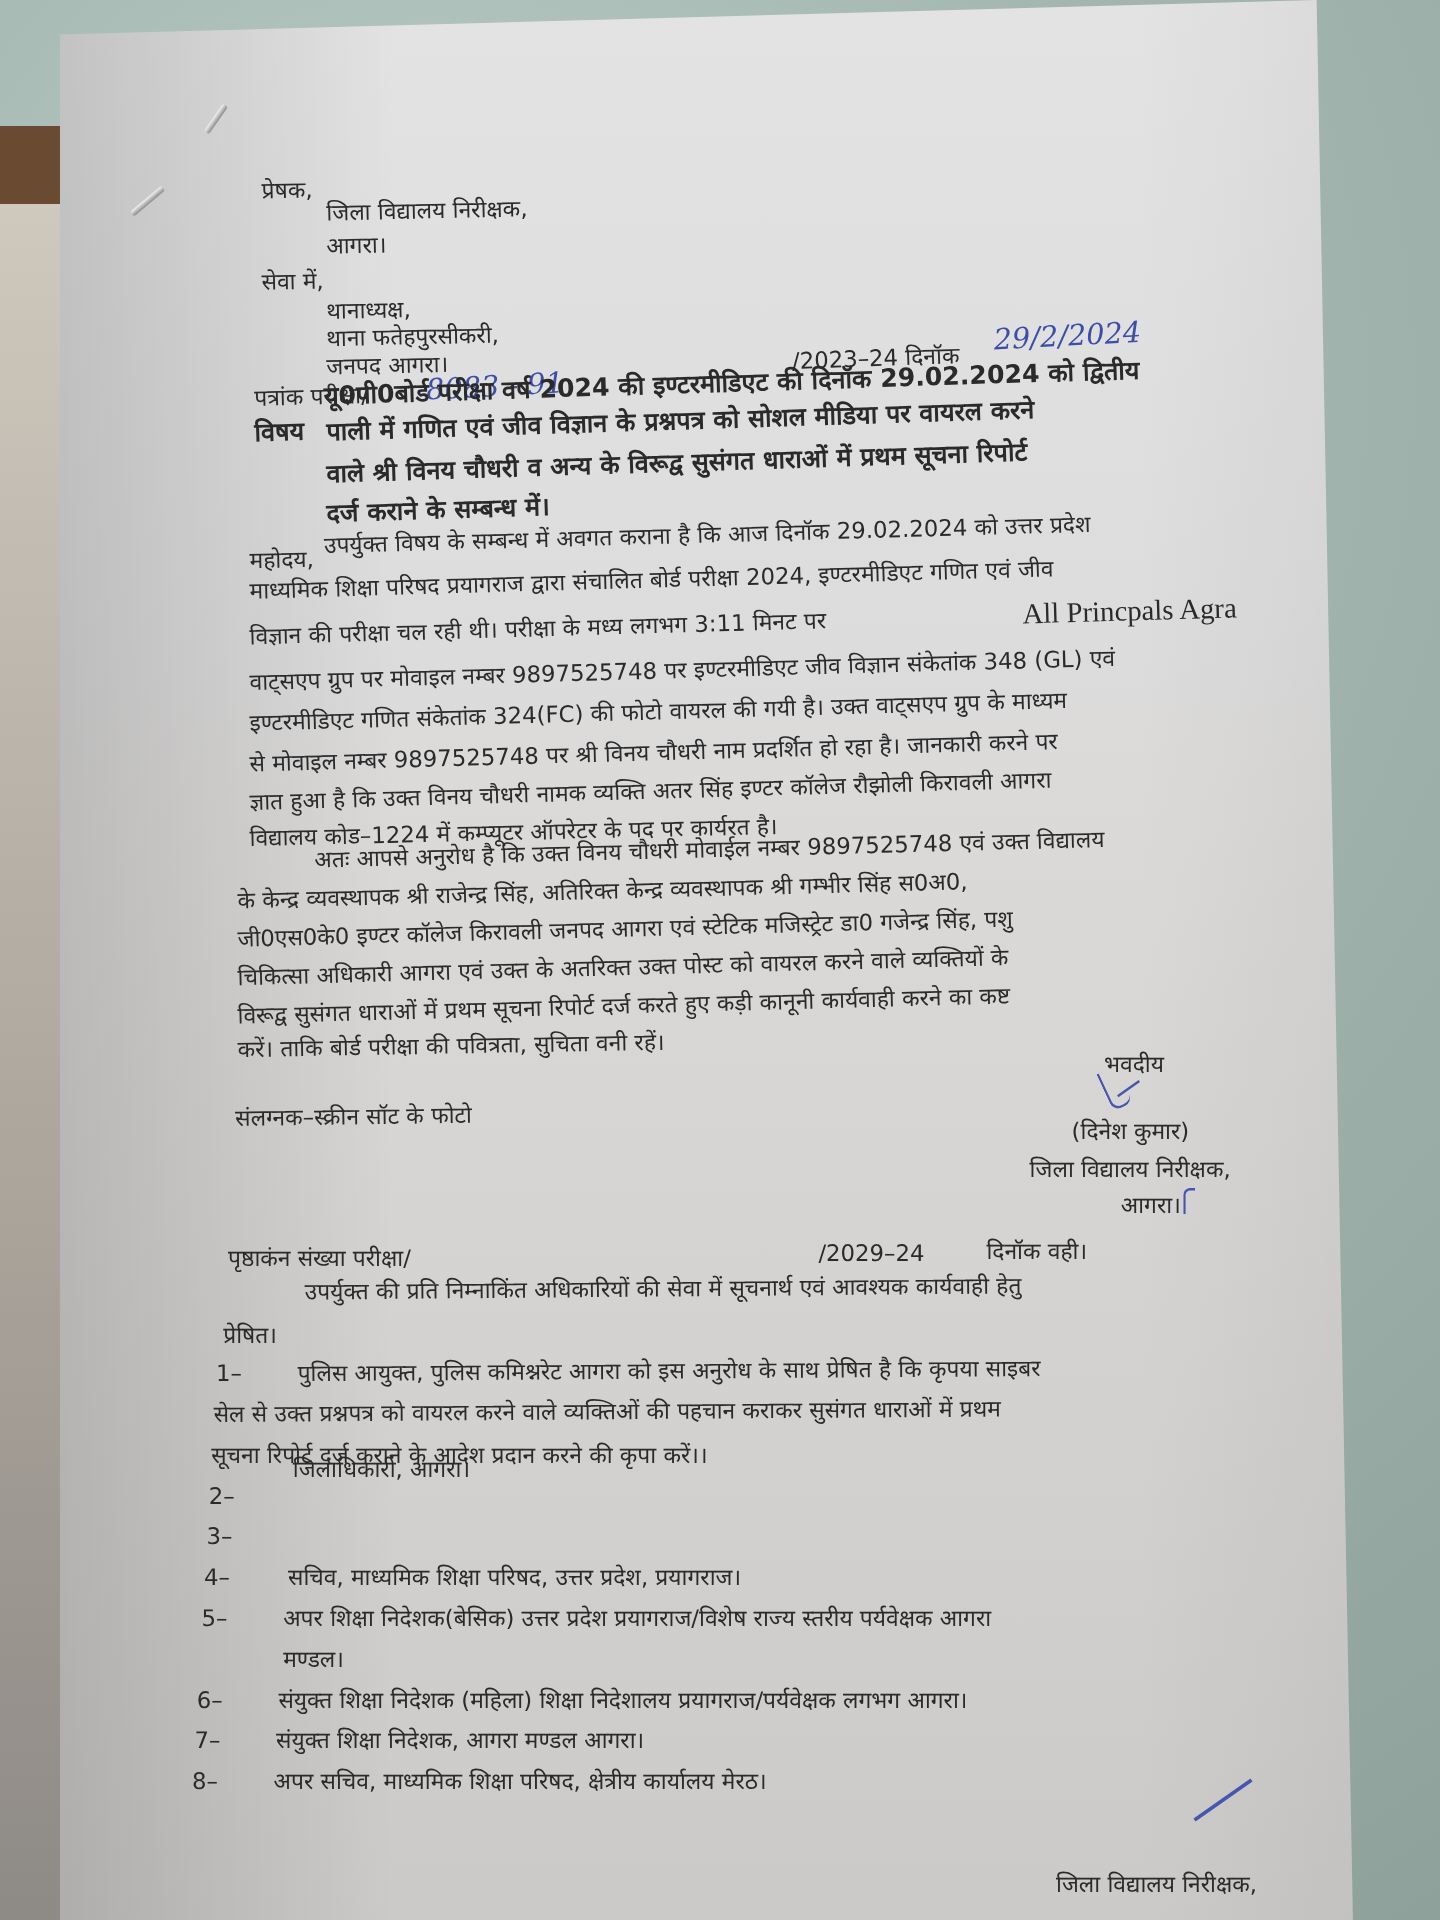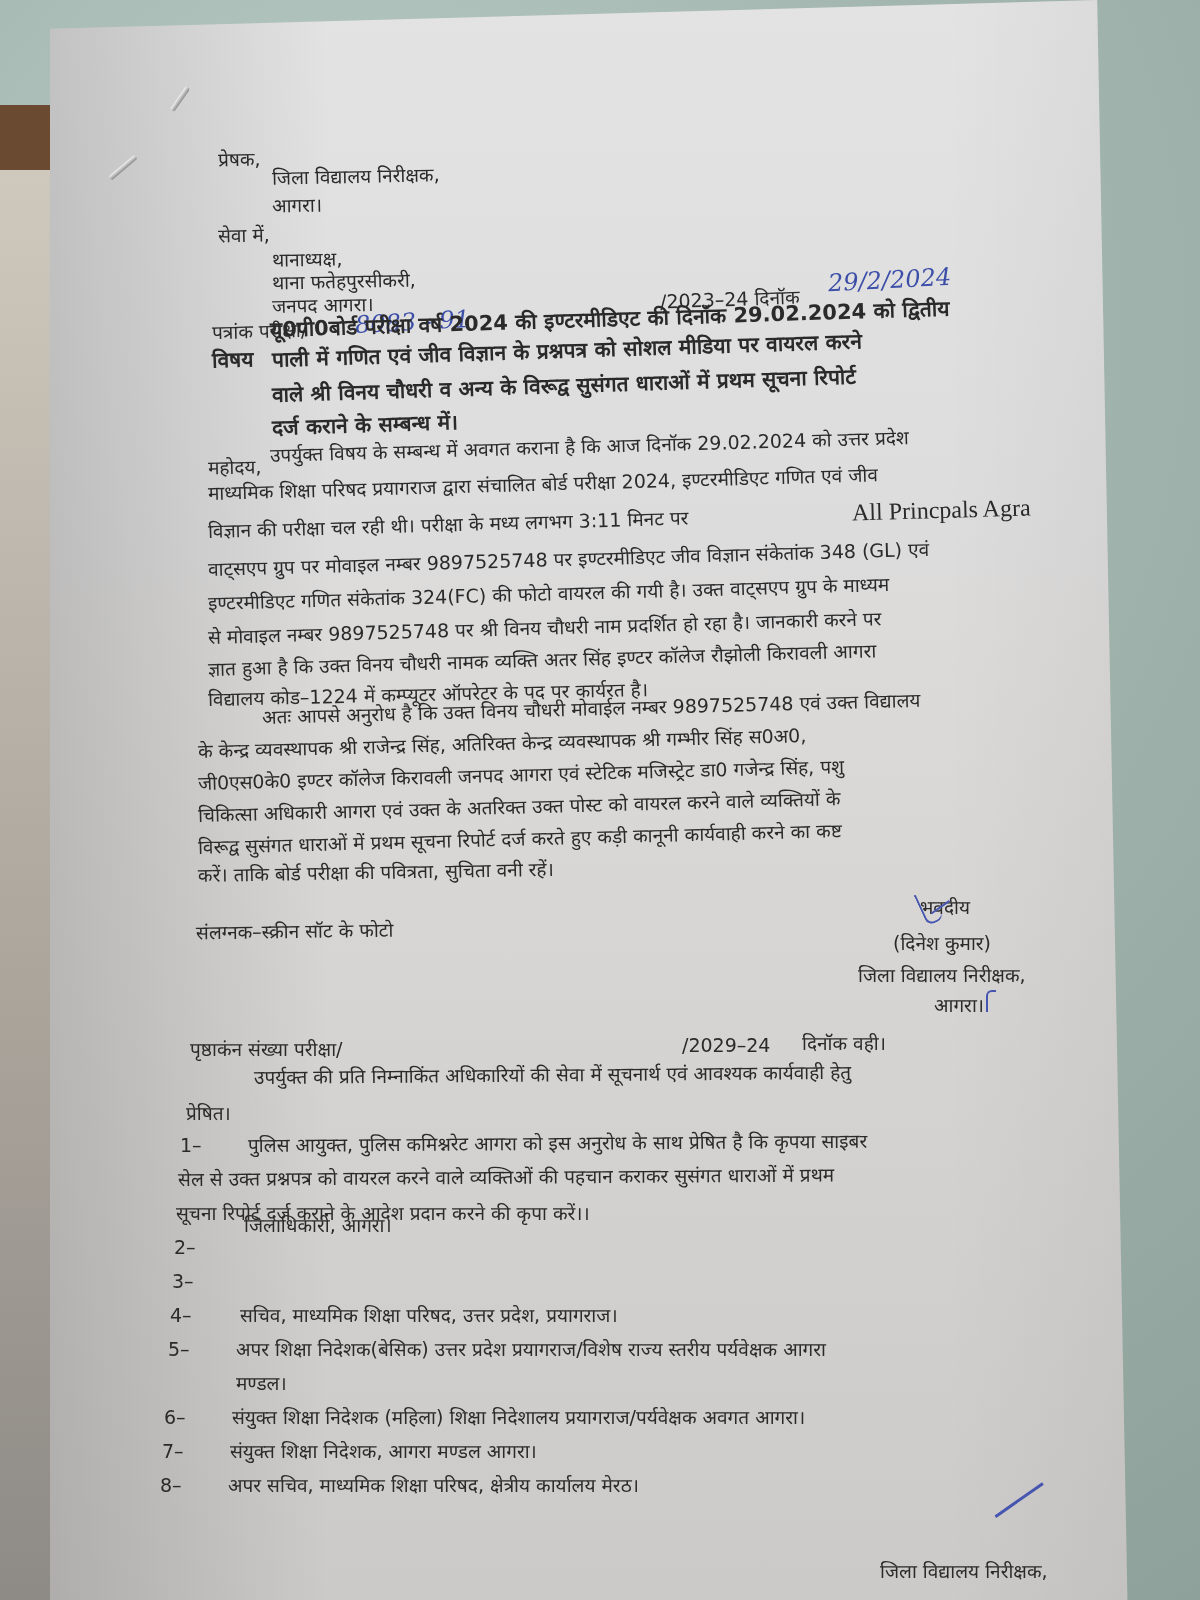--- a/index.html
+++ b/index.html
@@ -96,33 +96,33 @@
   <div class="t" style="left:208px;top:660px;transform:rotate(-1.6deg);transform-origin:left">ज्ञात हुआ है कि उक्त विनय चौधरी नामक व्यक्ति अतर सिंह इण्टर कॉलेज रौझोली किरावली आगरा</div>
   <div class="t" style="left:208px;top:690px;transform:rotate(-1.3deg);transform-origin:left">विद्यालय कोड–1224 में कम्प्यूटर ऑपरेटर के पद पर कार्यरत है।</div>
 
   <div class="t" style="left:262px;top:708px;transform:rotate(-1.5deg);transform-origin:left">अतः आपसे अनुरोध है कि उक्त विनय चौधरी मोवाईल नम्बर 9897525748 एवं उक्त विद्यालय</div>
   <div class="t" style="left:198px;top:742px;transform:rotate(-1.5deg);transform-origin:left">के केन्द्र व्यवस्थापक श्री राजेन्द्र सिंह, अतिरिक्त केन्द्र व्यवस्थापक श्री गम्भीर सिंह स0अ0,</div>
   <div class="t" style="left:198px;top:774px;transform:rotate(-1.5deg);transform-origin:left">जी0एस0के0 इण्टर कॉलेज किरावली जनपद आगरा एवं स्टेटिक मजिस्ट्रेट डा0 गजेन्द्र सिंह, पशु</div>
   <div class="t" style="left:198px;top:806px;transform:rotate(-1.5deg);transform-origin:left">चिकित्सा अधिकारी आगरा एवं उक्त के अतरिक्त उक्त पोस्ट को वायरल करने वाले व्यक्तियों के</div>
   <div class="t" style="left:198px;top:838px;transform:rotate(-1.5deg);transform-origin:left">विरूद्व सुसंगत धाराओं में प्रथम सूचना रिपोर्ट दर्ज करते हुए कड़ी कानूनी कार्यवाही करने का कष्ट</div>
   <div class="t" style="left:198px;top:866px;transform:rotate(-1deg);transform-origin:left">करें। ताकि बोर्ड परीक्षा की पवित्रता, सुचिता वनी रहें।</div>
 
-  <div class="t" style="left:920px;top:898px">भवदीय</div>
+  <div class="t" style="left:920px;top:878px">भवदीय</div>
   <div class="sig" style="left:920px;top:890px;width:16px;height:32px;border-left-width:2px;border-bottom-width:2px;transform:rotate(-25deg);border-radius:0 0 8px 8px"></div>
   <div class="sig" style="left:930px;top:906px;width:22px;height:2px;border-top-width:2px;transform:rotate(-35deg)"></div>
   <div class="t" style="left:893px;top:934px">(दिनेश कुमार)</div>
   <div class="t" style="left:858px;top:966px">जिला विद्यालय निरीक्षक,</div>
   <div class="t" style="left:934px;top:996px">आगरा।</div>
   <div class="sig" style="left:986px;top:990px;width:8px;height:20px;border-left-width:2px;border-top-width:2px;border-radius:6px 0 0 0"></div>
 
   <div class="t" style="left:196px;top:922px;transform:rotate(-0.8deg)">संलग्नक–स्क्रीन सॉट के फोटो</div>
 
   <div class="t" style="left:190px;top:1040px">पृष्ठाकंन संख्या परीक्षा/</div>
   <div class="t" style="left:682px;top:1036px">/2029–24</div>
-  <div class="t" style="left:802px;top:1034px">दिनॉक वही।</div>
+  <div class="t" style="left:822px;top:1034px">दिनॉक वही।</div>
   <div class="t" style="left:254px;top:1068px;transform:rotate(-0.5deg);transform-origin:left">उपर्युक्त की प्रति निम्नाकिंत अधिकारियों की सेवा में सूचनार्थ एवं आवश्यक कार्यवाही हेतु</div>
   <div class="t" style="left:186px;top:1104px">प्रेषित।</div>
 
   <div class="t" style="left:180px;top:1136px">1–</div>
   <div class="t" style="left:248px;top:1136px;transform:rotate(-0.4deg);transform-origin:left">पुलिस आयुक्त, पुलिस कमिश्नरेट आगरा को इस अनुरोध के साथ प्रेषित है कि कृपया साइबर</div>
   <div class="t" style="left:178px;top:1170px;transform:rotate(-0.4deg);transform-origin:left">सेल से उक्त प्रश्नपत्र को वायरल करने वाले व्यक्तिओं की पहचान कराकर सुसंगत धाराओं में प्रथम</div>
   <div class="t" style="left:176px;top:1204px">सूचना रिपोर्ट दर्ज कराने के आदेश प्रदान करने की कृपा करें।।</div>
 
   <div class="t" style="left:174px;top:1238px">2–</div>
   <div class="t" style="left:244px;top:1216px">जिलाधिकारी, आगरा।</div>
@@ -130,21 +130,21 @@
   <div class="t" style="left:172px;top:1272px">3–</div>
 
   <div class="t" style="left:170px;top:1306px">4–</div>
   <div class="t" style="left:240px;top:1306px">सचिव, माध्यमिक शिक्षा परिषद, उत्तर प्रदेश, प्रयागराज।</div>
 
   <div class="t" style="left:168px;top:1340px">5–</div>
   <div class="t" style="left:236px;top:1340px">अपर शिक्षा निदेशक(बेसिक) उत्तर प्रदेश प्रयागराज/विशेष राज्य स्तरीय पर्यवेक्षक आगरा</div>
   <div class="t" style="left:236px;top:1374px">मण्डल।</div>
 
   <div class="t" style="left:164px;top:1408px">6–</div>
-  <div class="t" style="left:232px;top:1408px">संयुक्त शिक्षा निदेशक (महिला) शिक्षा निदेशालय प्रयागराज/पर्यवेक्षक अवगत आगरा।</div>
+  <div class="t" style="left:232px;top:1408px">संयुक्त शिक्षा निदेशक (महिला) शिक्षा निदेशालय प्रयागराज/पर्यवेक्षक लगभग आगरा।</div>
 
   <div class="t" style="left:162px;top:1442px">7–</div>
   <div class="t" style="left:230px;top:1442px">संयुक्त शिक्षा निदेशक, आगरा मण्डल आगरा।</div>
 
   <div class="t" style="left:160px;top:1476px">8–</div>
   <div class="t" style="left:228px;top:1476px">अपर सचिव, माध्यमिक शिक्षा परिषद, क्षेत्रीय कार्यालय मेरठ।</div>
 
   <div class="sig" style="left:996px;top:1515px;width:58px;height:2px;border-top-width:3px;transform:rotate(-35deg);transform-origin:left"></div>
   <div class="t" style="left:880px;top:1562px;filter:blur(0.4px)">जिला विद्यालय निरीक्षक,</div>
 </div>

